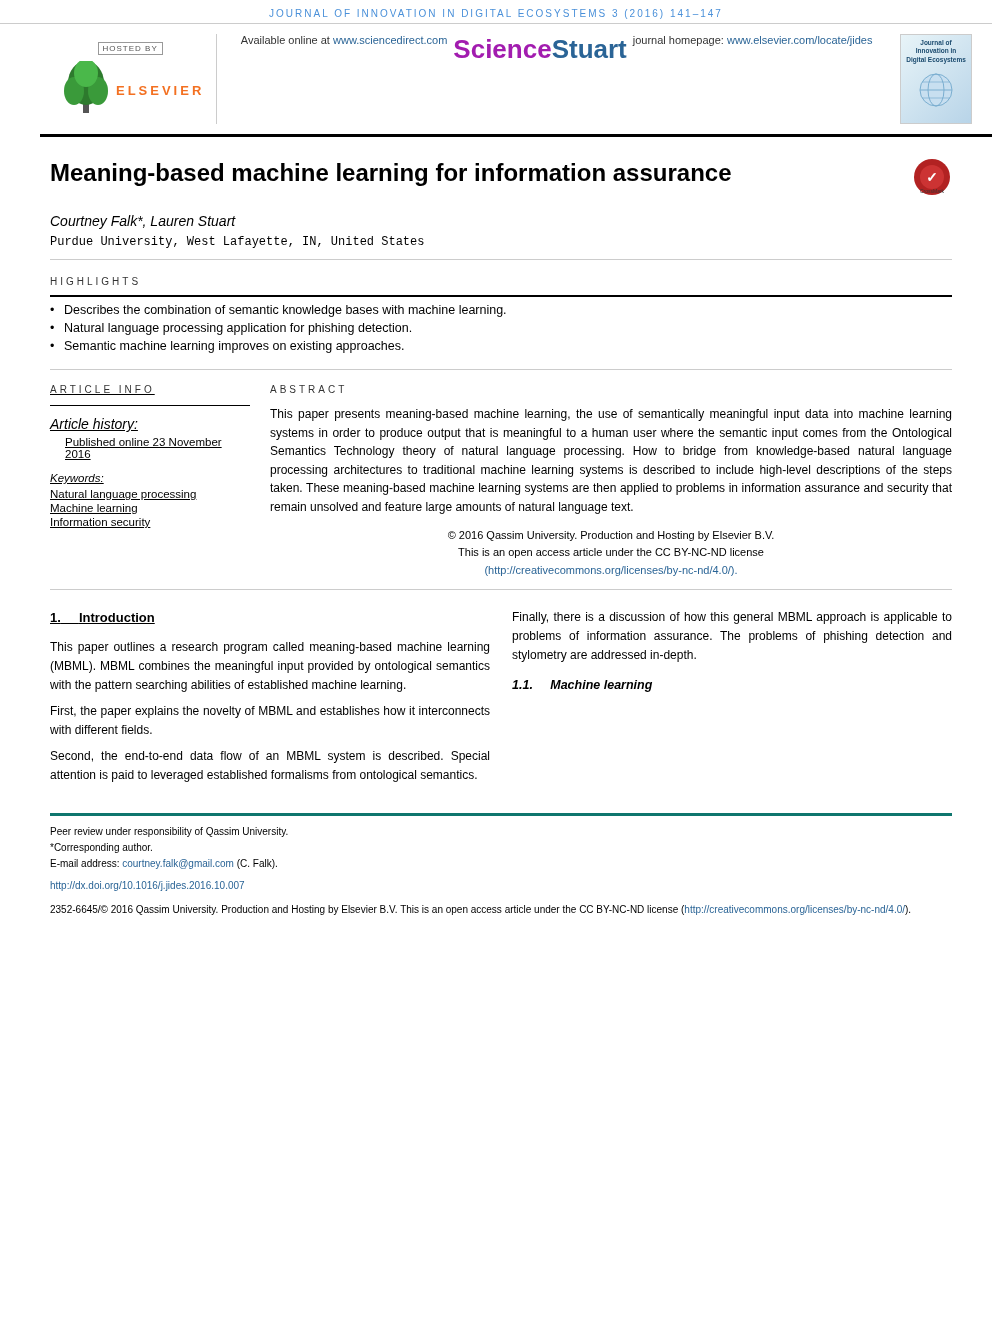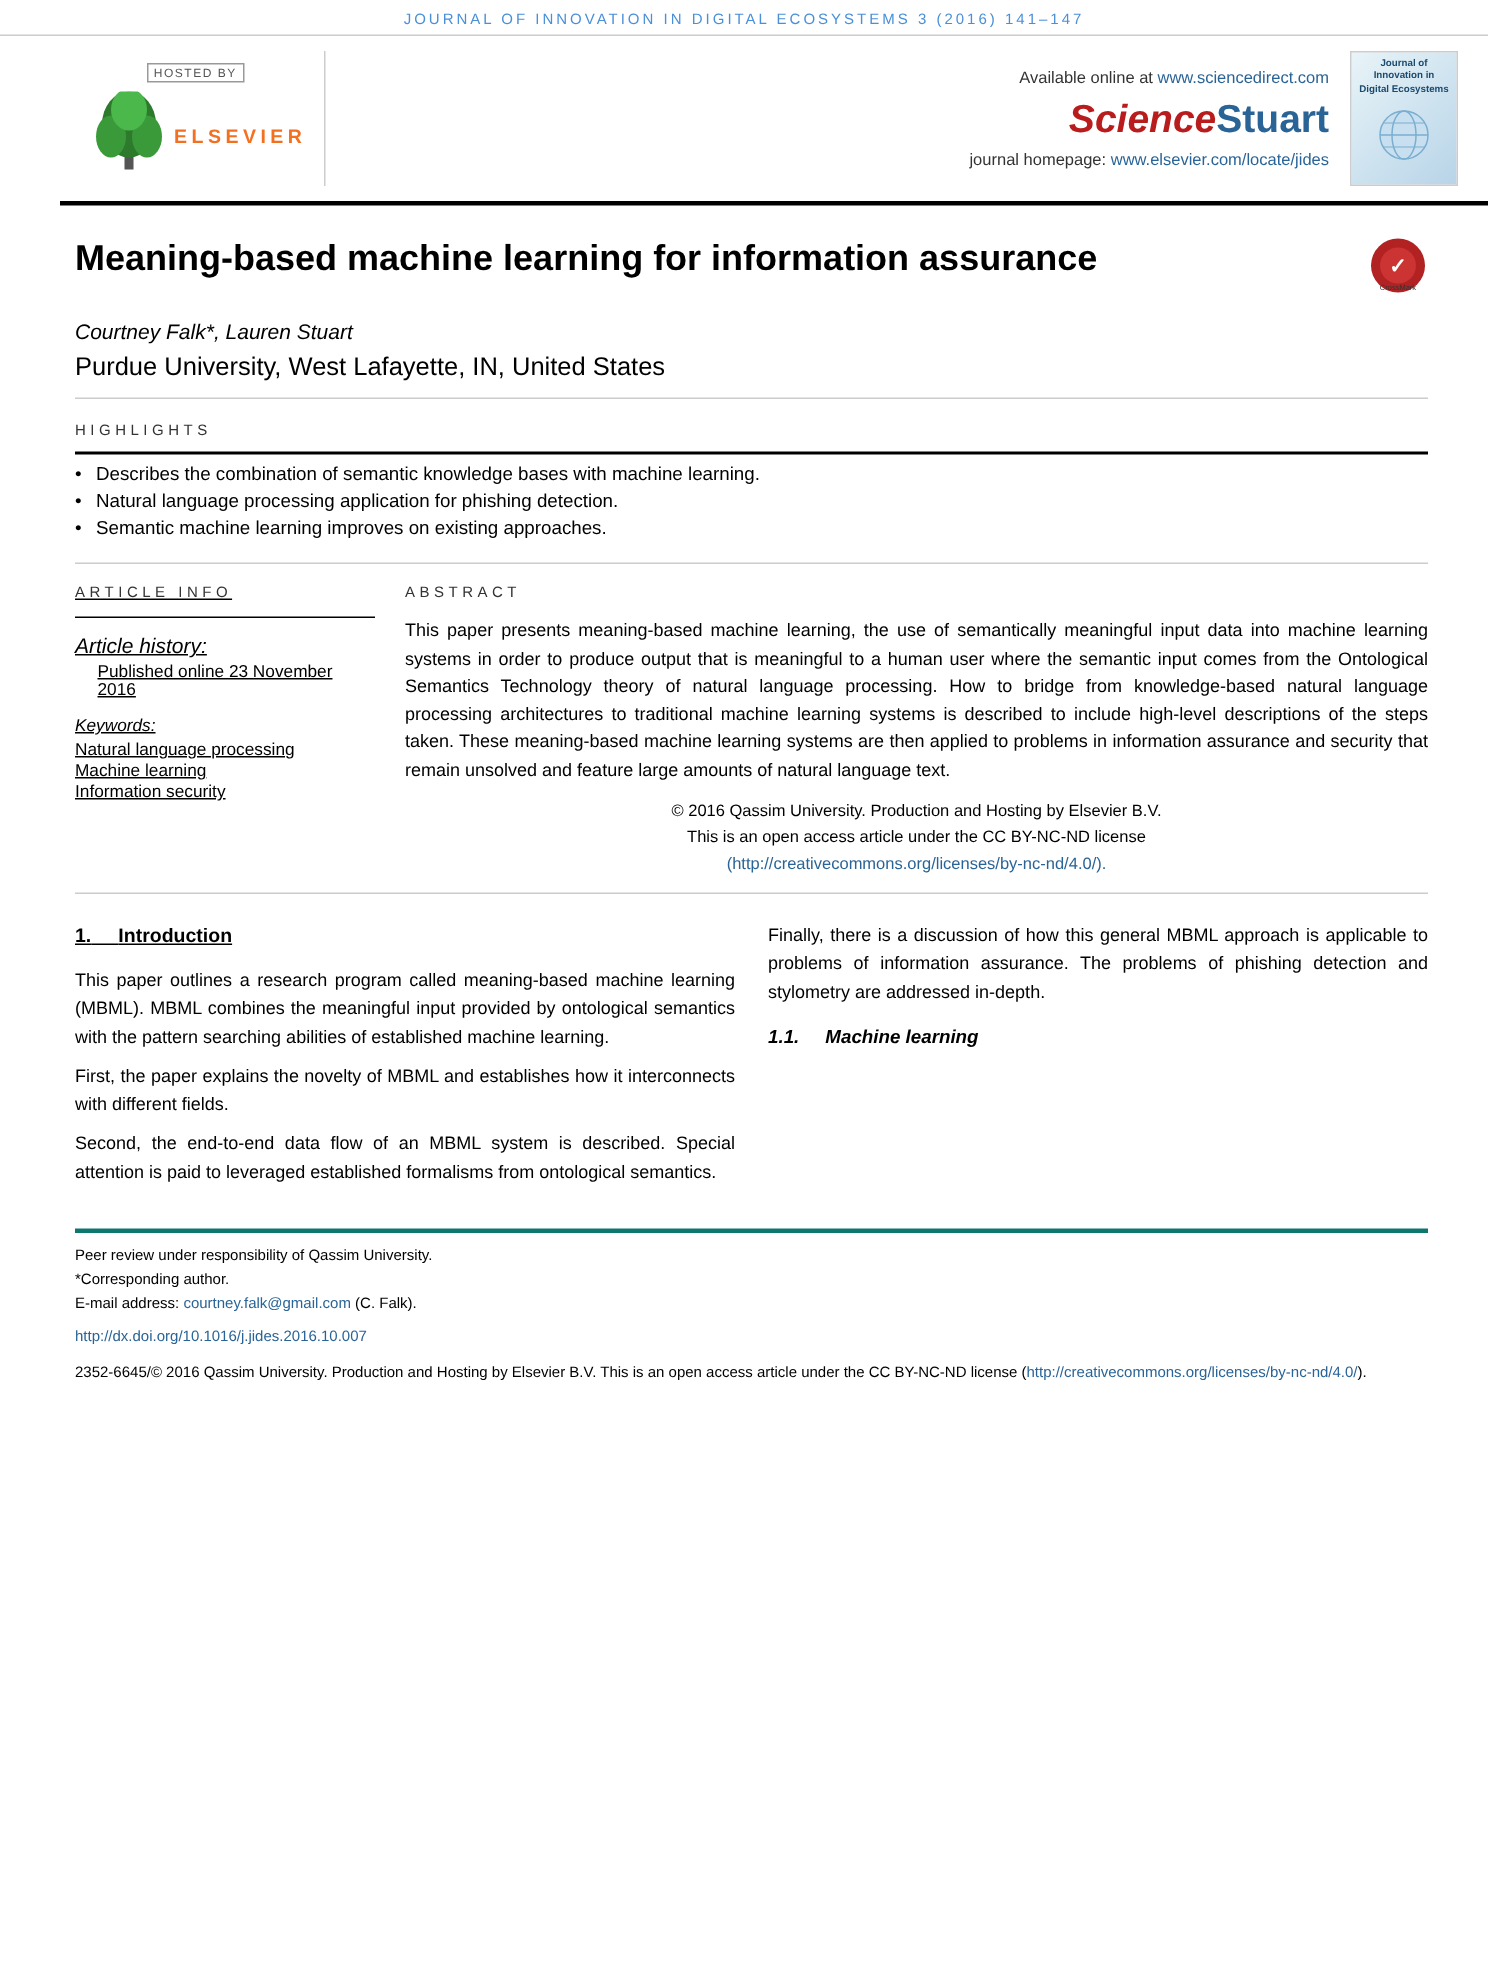--- a/index.html
+++ b/index.html
@@ -68,22 +68,22 @@
       font-size: 13px;
       font-weight: bold;
       letter-spacing: 3px;
       color: #f37021;
       margin-top: 3px;
     }
 
     .center-banner {
       flex: 1;
       display: flex;
-      flex-direction: column;
-      align-items: flex-end;
+      flex-direction: row;
+      align-items: flex-start;
       justify-content: center;
       gap: 6px;
     }
 
     .available-online {
       font-family: Arial, sans-serif;
       font-size: 11px;
       color: #333;
     }
 
@@ -92,22 +92,21 @@
       text-decoration: none;
     }
 
     .sciencedirect-logo {
       font-family: Arial, sans-serif;
       font-size: 26px;
       font-weight: bold;
     }
 
     .sciencedirect-logo .sci {
-      color: #b91c1c;
-      font-style: italic;
+      color: #a21caf;
     }
 
     .sciencedirect-logo .direct {
       color: #2a6496;
     }
 
     .journal-homepage {
       font-family: Arial, sans-serif;
       font-size: 11px;
       color: #333;
@@ -180,22 +179,22 @@
     }
 
     .authors {
       font-style: italic;
       font-size: 14px;
       margin-bottom: 6px;
       font-family: Arial, sans-serif;
     }
 
     .affiliation {
-      font-size: 17px;
-      font-family: Liberation Sans, sans-serif;
+      font-size: 12px;
+      font-family: Liberation Mono, monospace;
     }
 
     .divider {
       border: none;
       border-top: 1px solid #ccc;
       margin: 10px 0;
     }
 
     .divider-bold {
       border: none;

